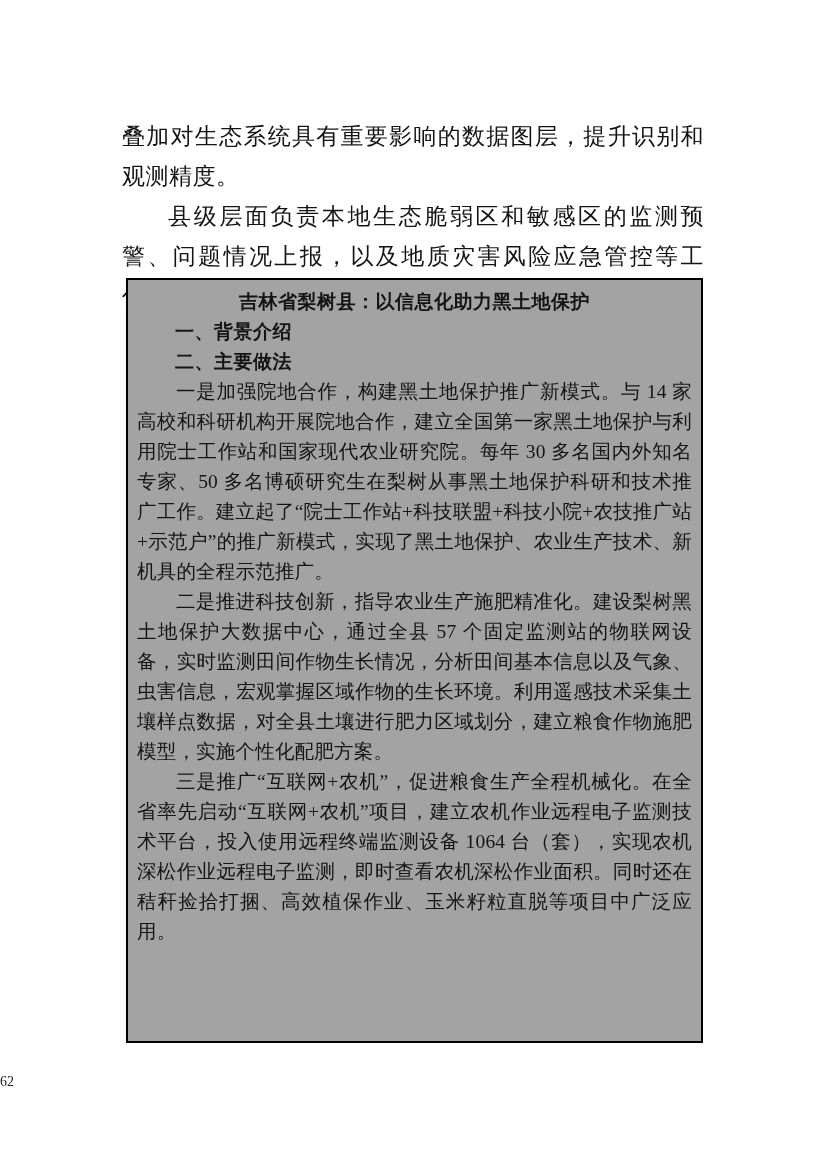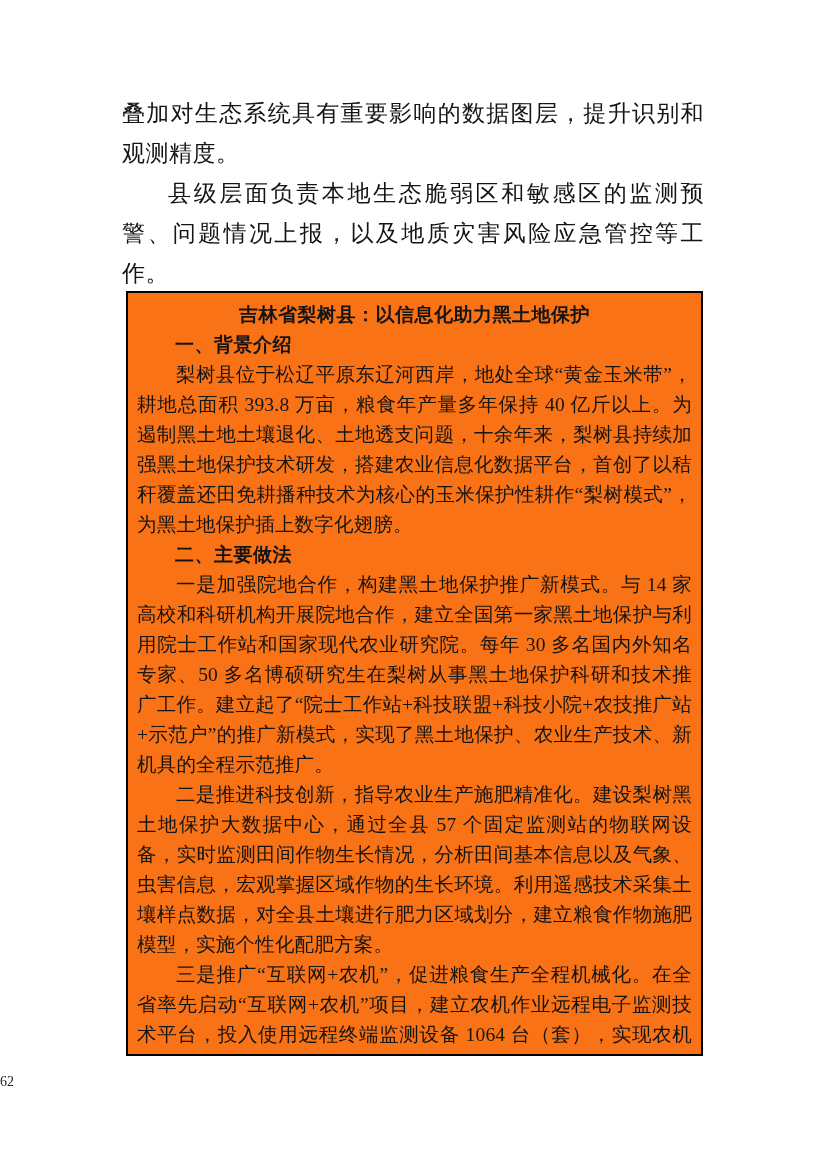--- a/index.html
+++ b/index.html
@@ -11,21 +11,21 @@
     position: relative;
     width: 826px;
     height: 1169px;
     background: #ffffff;
     overflow: hidden;
     color: #141414;
   }
   
   .intro-block {
     position: absolute;
-    top: 94px;
+    top: 117px;
     left: 122px;
     width: 582px;
   }
   .intro-block p {
     margin: 0;
     font-family: "Liberation Serif", "DejaVu Serif", serif;
     font-size: 23px;
     line-height: 40px;
     text-align: justify;
     text-justify: inter-ideograph;
@@ -38,22 +38,21 @@
   .case-box {
     position: absolute;
     left: 126px;
     top: 278px;
     width: 577px;
     height: 765px;
     box-sizing: border-box;
     border: 2px solid #000000;
     padding: 7px 9px 0 9px;
     overflow: hidden;
-    background: #f97316;
-    margin-top: 13px;
+    background: #a3a3a3;
   }
   .case-box .box-title {
     font-family: "Liberation Sans", "DejaVu Sans", sans-serif;
     font-weight: bold;
     font-size: 19px;
     line-height: 30px;
     text-align: center;
     letter-spacing: 0.5px;
   }
   .case-box .box-heading {
@@ -94,21 +93,20 @@
 
   <div class="intro-block">
     <p>叠加对生态系统具有重要影响的数据图层，提升识别和观测精度。</p>
     <p class="indent">县级层面负责本地生态脆弱区和敏感区的监测预警、问题情况上报，以及地质灾害风险应急管控等工作。</p>
   </div>
 
   <div class="case-box">
     <div class="box-title">吉林省梨树县：以信息化助力黑土地保护</div>
 
     <div class="box-heading">一、背景介绍</div>
-    <p class="box-para">梨树县位于松辽平原东辽河西岸，地处全球“黄金玉米带”，耕地总面积 393.8 万亩，粮食年产量多年保持 40 亿斤以上。为遏制黑土地土壤退化、土地透支问题，十余年来，梨树县持续加强黑土地保护技术研发，搭建农业信息化数据平台，首创了以秸秆覆盖还田免耕播种技术为核心的玉米保护性耕作“梨树模式”，为黑土地保护插上数字化翅膀。</p>
 
     <div class="box-heading">二、主要做法</div>
     <p class="box-para">一是加强院地合作，构建黑土地保护推广新模式。与 14 家高校和科研机构开展院地合作，建立全国第一家黑土地保护与利用院士工作站和国家现代农业研究院。每年 30 多名国内外知名专家、50 多名博硕研究生在梨树从事黑土地保护科研和技术推广工作。建立起了“院士工作站+科技联盟+科技小院+农技推广站+示范户”的推广新模式，实现了黑土地保护、农业生产技术、新机具的全程示范推广。</p>
     <p class="box-para">二是推进科技创新，指导农业生产施肥精准化。建设梨树黑土地保护大数据中心，通过全县 57 个固定监测站的物联网设备，实时监测田间作物生长情况，分析田间基本信息以及气象、虫害信息，宏观掌握区域作物的生长环境。利用遥感技术采集土壤样点数据，对全县土壤进行肥力区域划分，建立粮食作物施肥模型，实施个性化配肥方案。</p>
     <p class="box-para">三是推广“互联网+农机”，促进粮食生产全程机械化。在全省率先启动“互联网+农机”项目，建立农机作业远程电子监测技术平台，投入使用远程终端监测设备 1064 台（套），实现农机深松作业远程电子监测，即时查看农机深松作业面积。同时还在秸秆捡拾打捆、高效植保作业、玉米籽粒直脱等项目中广泛应用。</p>
 
   </div>
 
   <div class="page-number">62</div>
 

